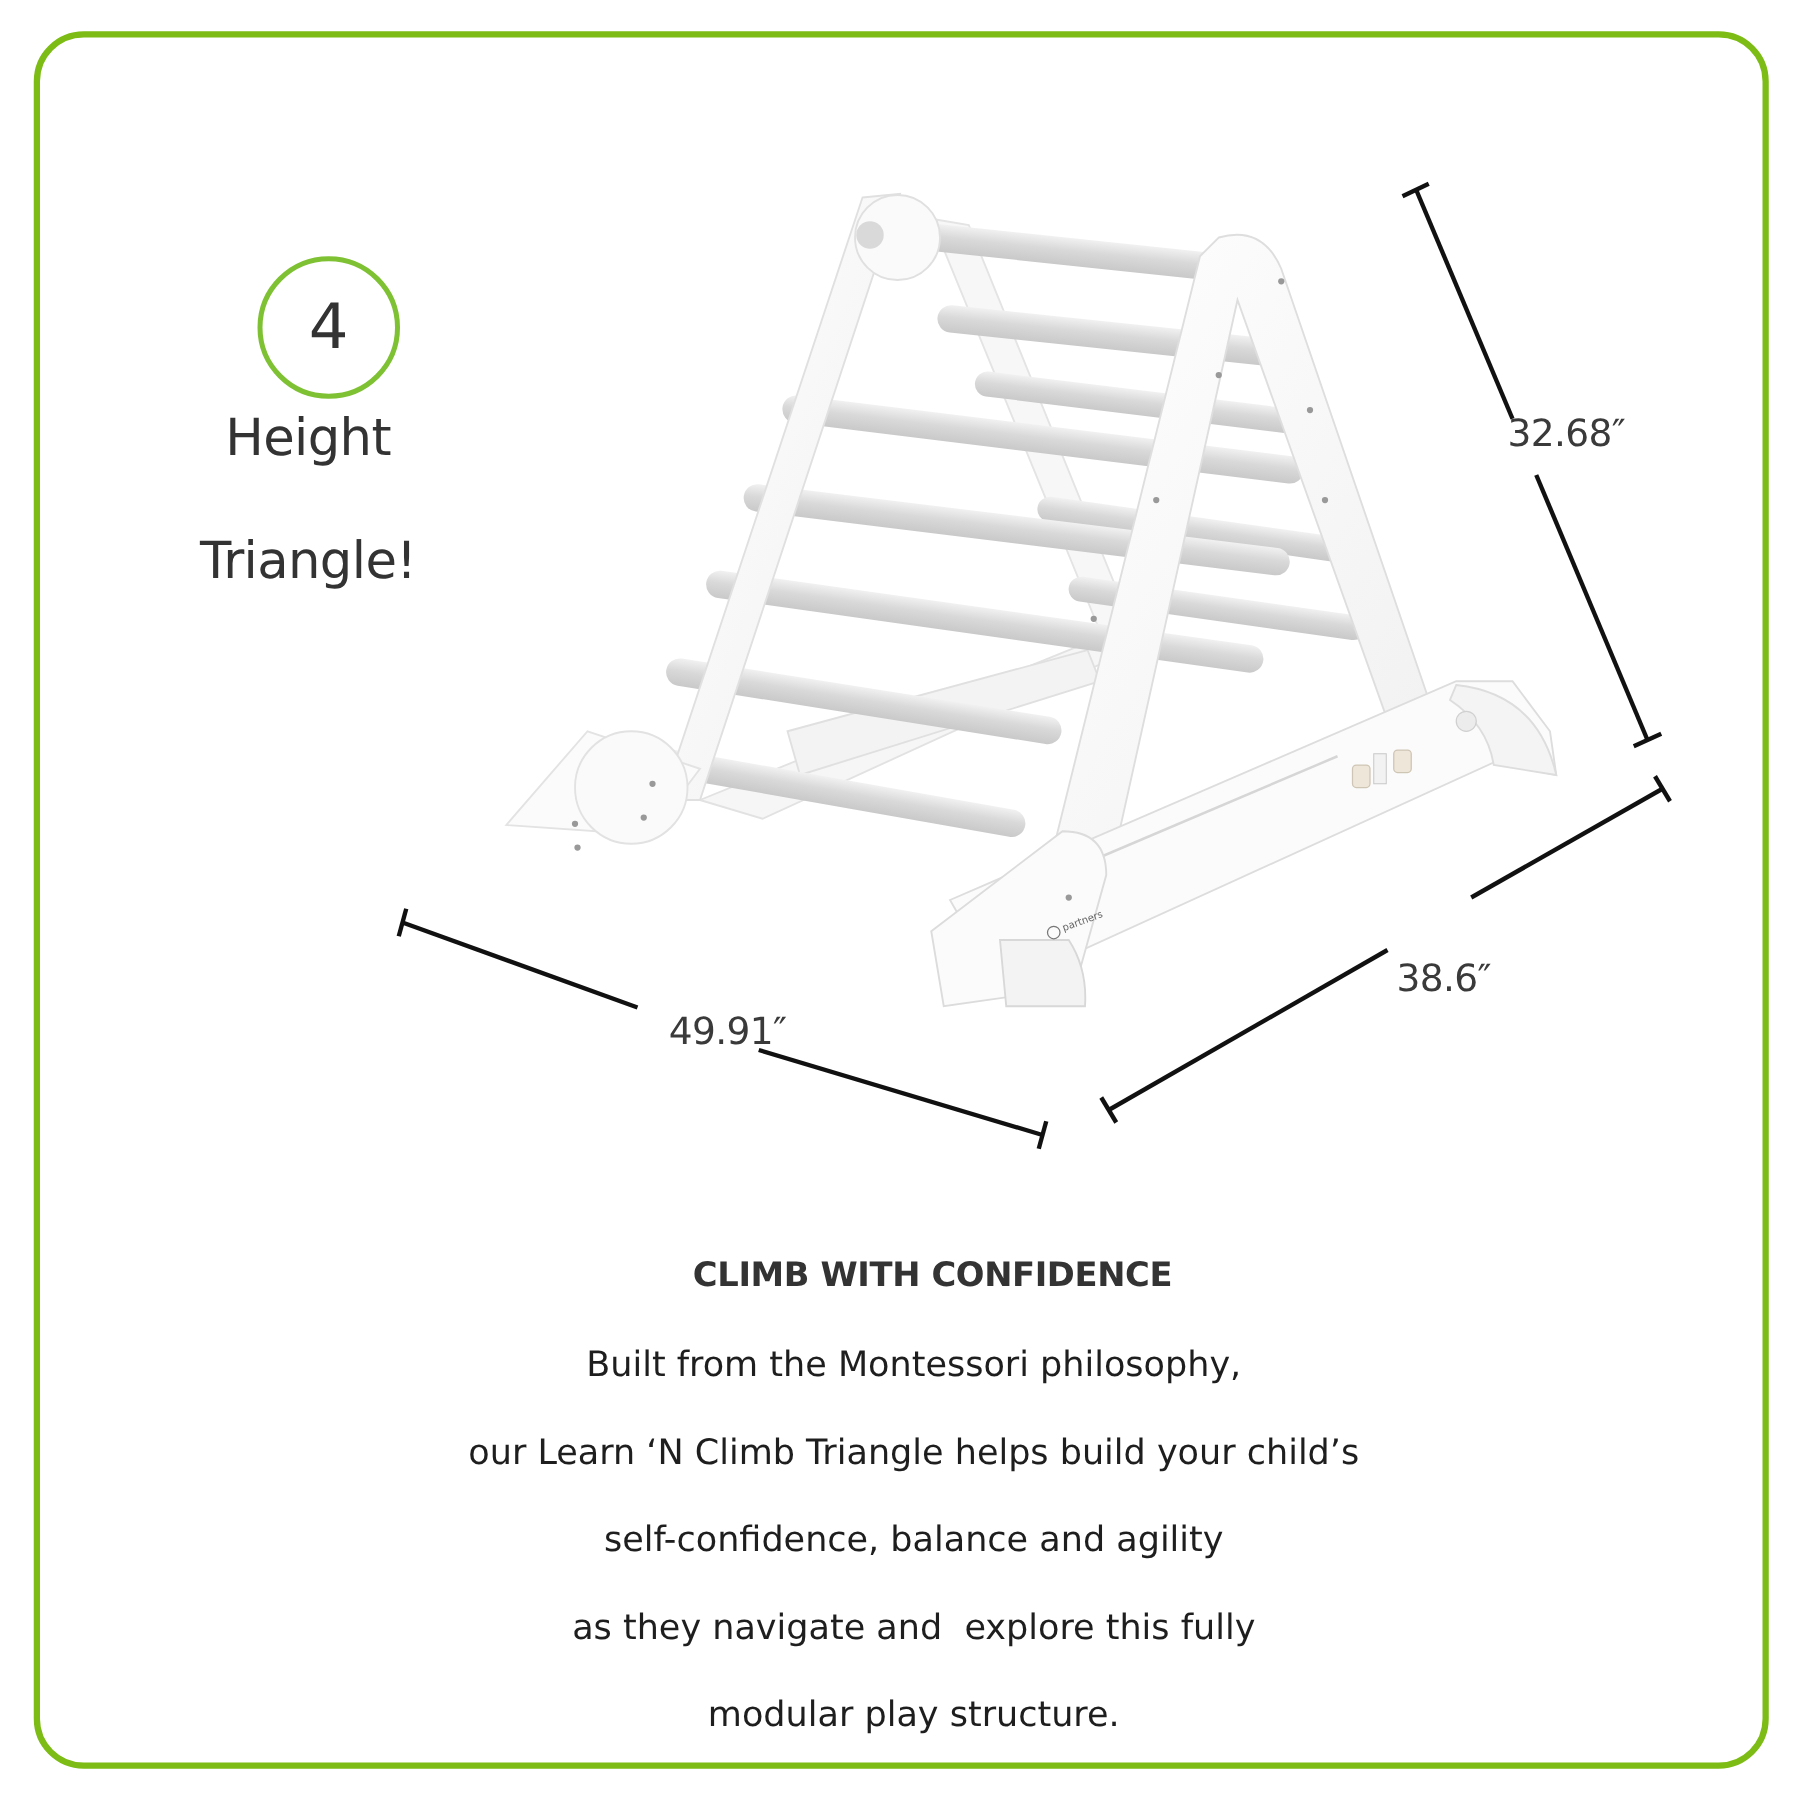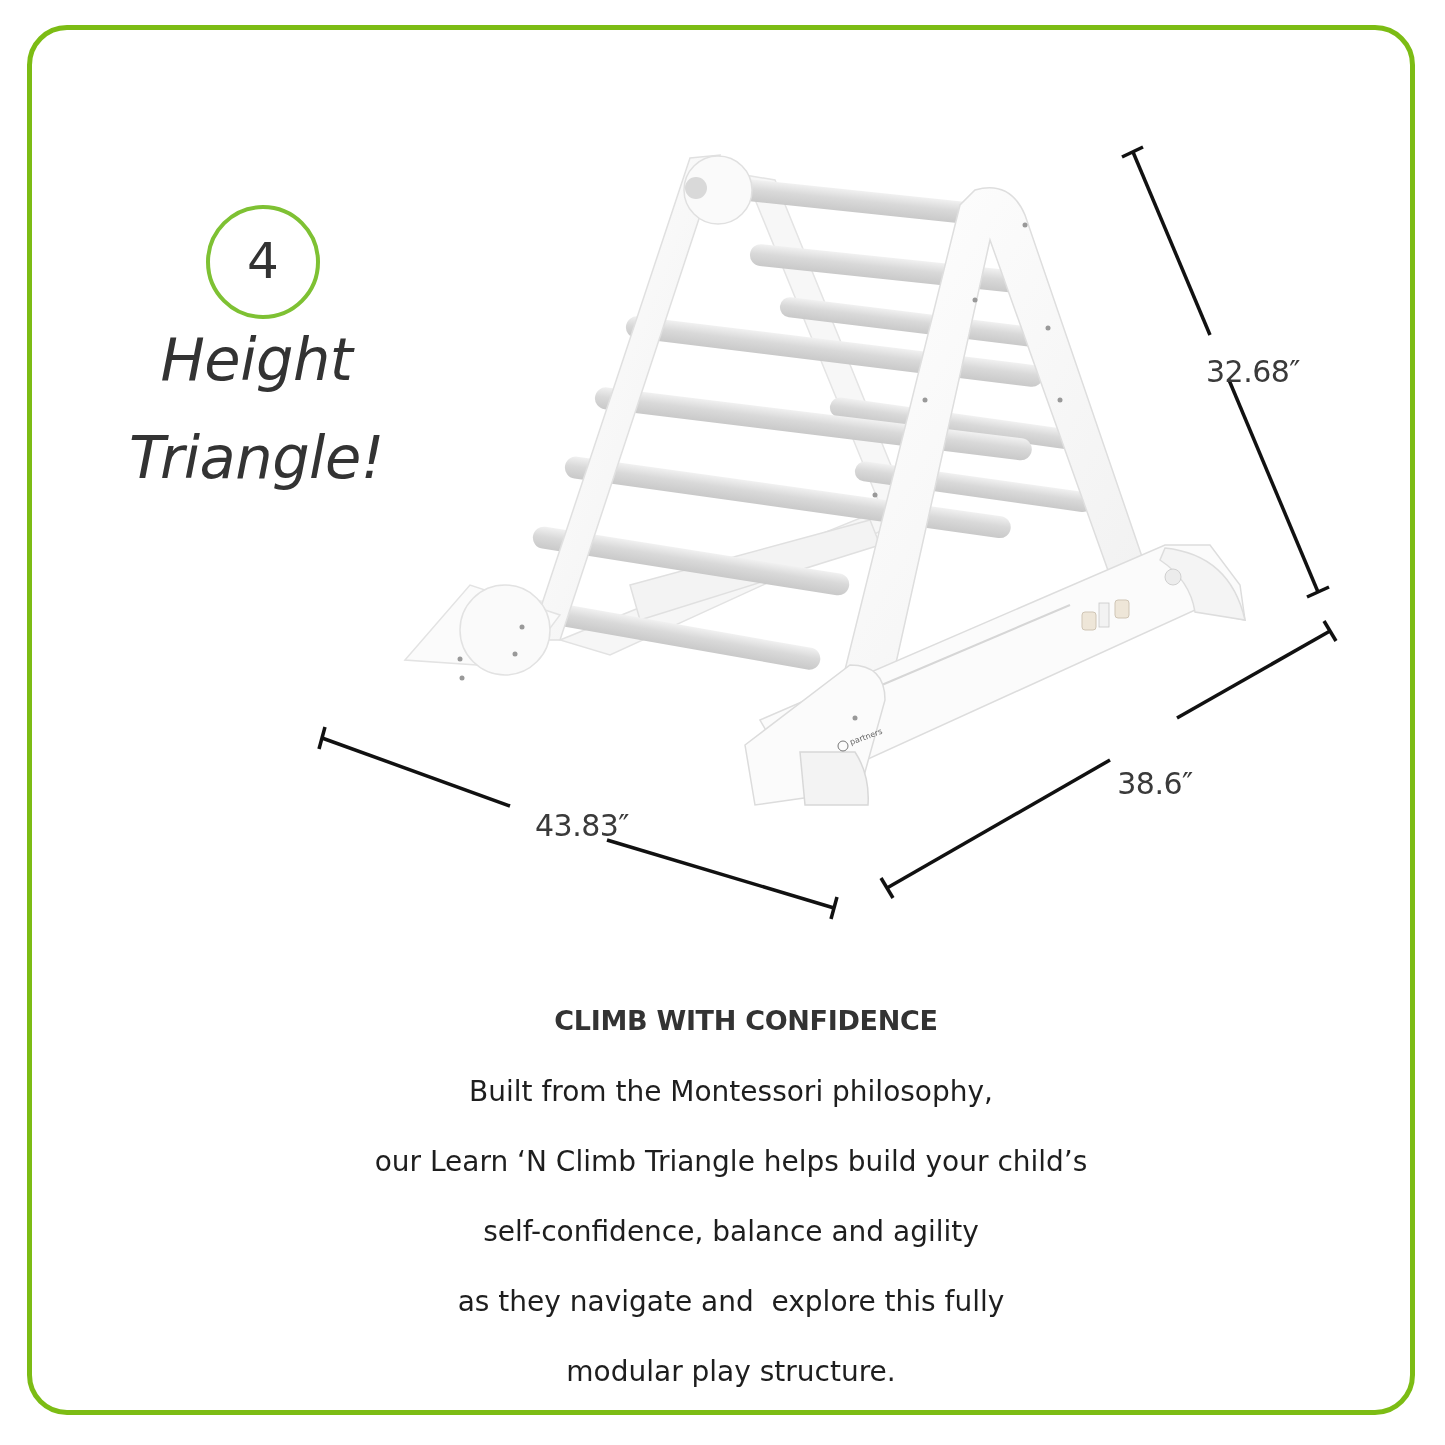--- a/index.html
+++ b/index.html
@@ -8,22 +8,22 @@
     position: absolute; left: 27px; top: 25px; width: 1388px; height: 1390px;
     border: 5px solid #7cbc14; border-radius: 40px; box-sizing: border-box;
   }
   .badge-circle {
     position: absolute; left: 206px; top: 205px; width: 114px; height: 114px;
     border: 4px solid #7ec133; border-radius: 50%; box-sizing: border-box;
     display: flex; align-items: center; justify-content: center;
   }
   .badge-number { font-family: "DejaVu Sans", sans-serif; font-size: 50px; color: #333333; font-weight: 400; line-height: 1; margin-top: -2px; }
   .badge-line {
-    position: absolute; left: 84px; width: 345px; text-align: center;
-    font-family: "DejaVu Sans", sans-serif; font-size: 59px; color: #333333; line-height: 1; letter-spacing: -0.5px; font-style: italic;
+    position: absolute; left: 74px; width: 345px; text-align: center;
+    font-family: "DejaVu Sans", sans-serif; font-size: 41px; color: #333333; line-height: 1; letter-spacing: -0.5px;
   }
   .badge-line.l1 { top: 330px; }
   .badge-line.l2 { top: 428px; }
   .dim-label {
     position: absolute; font-family: "DejaVu Sans", sans-serif; font-size: 30px; color: #3a3a3a; line-height: 1;
     transform: translate(-50%, -50%); white-space: nowrap; letter-spacing: -0.5px;
   }
   .illus { position: absolute; left: 0; top: 0; width: 1445px; height: 960px; }
   .heading {
     position: absolute; left: 0; width: 1492px; top: 1005px; text-align: center;
@@ -131,22 +131,22 @@
     <line x1="1324" y1="621" x2="1336" y2="641"></line>
   </g>
   <g stroke="#111" stroke-width="3.5">
     <line x1="322" y1="738" x2="510" y2="806"></line>
     <line x1="607" y1="840" x2="834" y2="908"></line>
     <line x1="325" y1="727" x2="319" y2="749"></line>
     <line x1="837" y1="897" x2="831" y2="919"></line>
   </g>
 </svg>
 
-<div class="dim-label" style="left:1253px; top:372px;">32.68″</div>
+<div class="dim-label" style="left:1253px; top:348px;">32.68″</div>
 <div class="dim-label" style="left:1155px; top:784px;">38.6″</div>
-<div class="dim-label" style="left:582px; top:826px;">43.83″</div>
+<div class="dim-label" style="left:582px; top:826px;">49.91″</div>
 
 <div class="heading">CLIMB WITH CONFIDENCE</div>
 <div class="body-line" style="top:1078px;">Built from the Montessori philosophy,</div>
 <div class="body-line" style="top:1148px;">our Learn ‘N Climb Triangle helps build your child’s</div>
 <div class="body-line" style="top:1218px;">self-confidence, balance and agility</div>
 <div class="body-line" style="top:1288px;">as they navigate and  explore this fully</div>
 <div class="body-line" style="top:1358px;">modular play structure.</div>
 
 </body></html>

